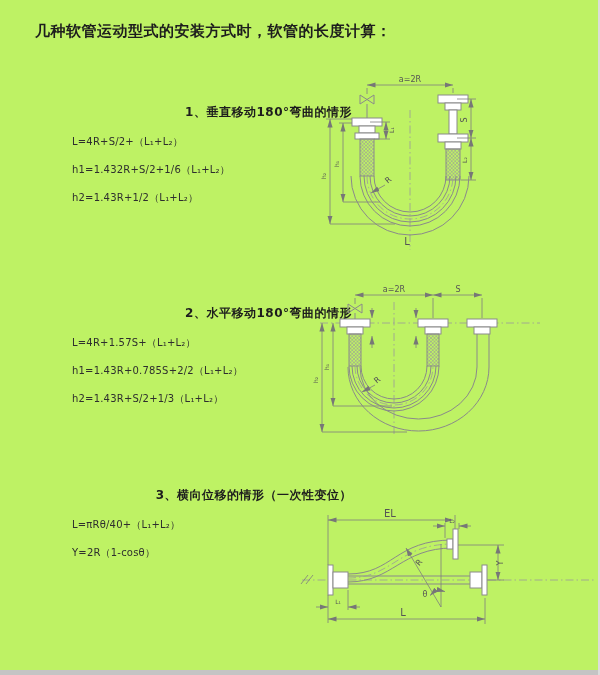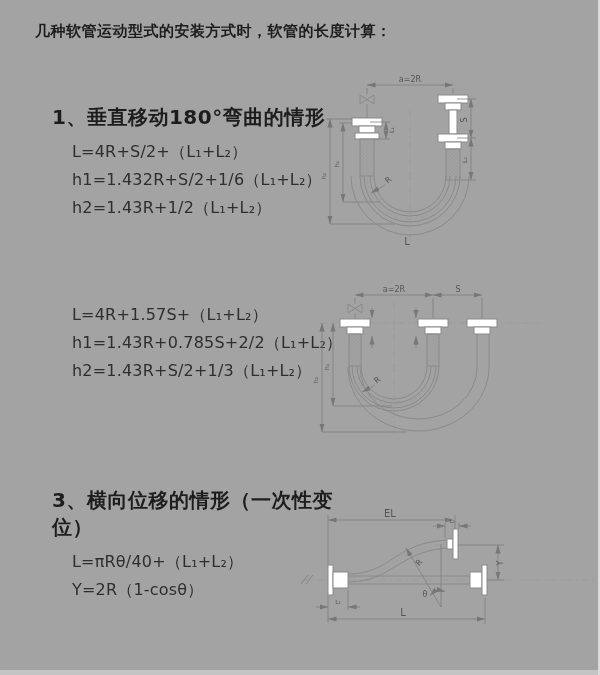--- a/index.html
+++ b/index.html
@@ -1,31 +1,31 @@
 <!DOCTYPE html>
 <html><head>
 <meta charset="utf-8">
 <style>
   html,body{margin:0;padding:0;background:#e9e9e9;}
   .page{
-    position:relative;width:600px;height:675px;background:#a3a3a3;
+    position:relative;width:600px;height:675px;background:#bef264;
     font-family:"DejaVu Sans","Liberation Sans",sans-serif;
     overflow:hidden;margin:0 auto;
   }
   .title{
     position:absolute;left:35px;top:22px;margin:0;
     font-size:15px;font-weight:bold;color:#1d1d1d;letter-spacing:0.5px;
   }
   .sec{position:absolute;left:52px;width:300px;}
   .sec h2{
-    margin:0 0 11px 0;font-size:20px;font-weight:bold;color:#1d1d1d;letter-spacing:0.5px;
+    margin:0 0 11px 0;font-size:12px;font-weight:bold;color:#1d1d1d;letter-spacing:0.5px;text-align:right;
   }
   .sec .formulas{padding-left:20px;}
   .sec .formulas p{
-    margin:0 0 9px 0;font-size:16px;line-height:19px;color:#2e2e2e;letter-spacing:0.2px;
+    margin:0 0 9px 0;font-size:10px;line-height:19px;color:#2e2e2e;letter-spacing:0.2px;
   }
   .diag{position:absolute;}
   .draw{stroke:#8a8a8a;fill:none;stroke-width:1;}
   .dim{stroke:#7d7d7d;fill:none;stroke-width:0.8;}
   .cl{stroke:#9a9a9a;fill:none;stroke-width:0.8;stroke-dasharray:8 3 1.5 3;}
   .fit{fill:#fff;stroke:#8a8a8a;stroke-width:1;}
   .lbl{font-family:"DejaVu Sans",sans-serif;font-size:8px;fill:#555;stroke:none;text-anchor:middle;}
   .lbl-lg{font-size:10px;}
   .lbl-sm{font-size:6px;}
   .scan-bottom{position:absolute;left:0;right:0;bottom:0;height:5px;background:#c4c4c4;}
@@ -41,20 +41,21 @@
   <section class="sec" style="top:104px">
     <h2>1、垂直移动180°弯曲的情形</h2>
     <div class="formulas">
       <p>L=4R+S/2+（L₁+L₂）</p>
       <p>h1=1.432R+S/2+1/6（L₁+L₂）</p>
       <p>h2=1.43R+1/2（L₁+L₂）</p>
     </div>
   </section>
 
   <section class="sec" style="top:305px">
+    <h2>2、水平移动180°弯曲的情形</h2>
     <div class="formulas">
       <p>L=4R+1.57S+（L₁+L₂）</p>
       <p>h1=1.43R+0.785S+2/2（L₁+L₂）</p>
       <p>h2=1.43R+S/2+1/3（L₁+L₂）</p>
     </div>
   </section>
 
   <section class="sec" style="top:487px">
     <h2>3、横向位移的情形（一次性变位）</h2>
     <div class="formulas">

